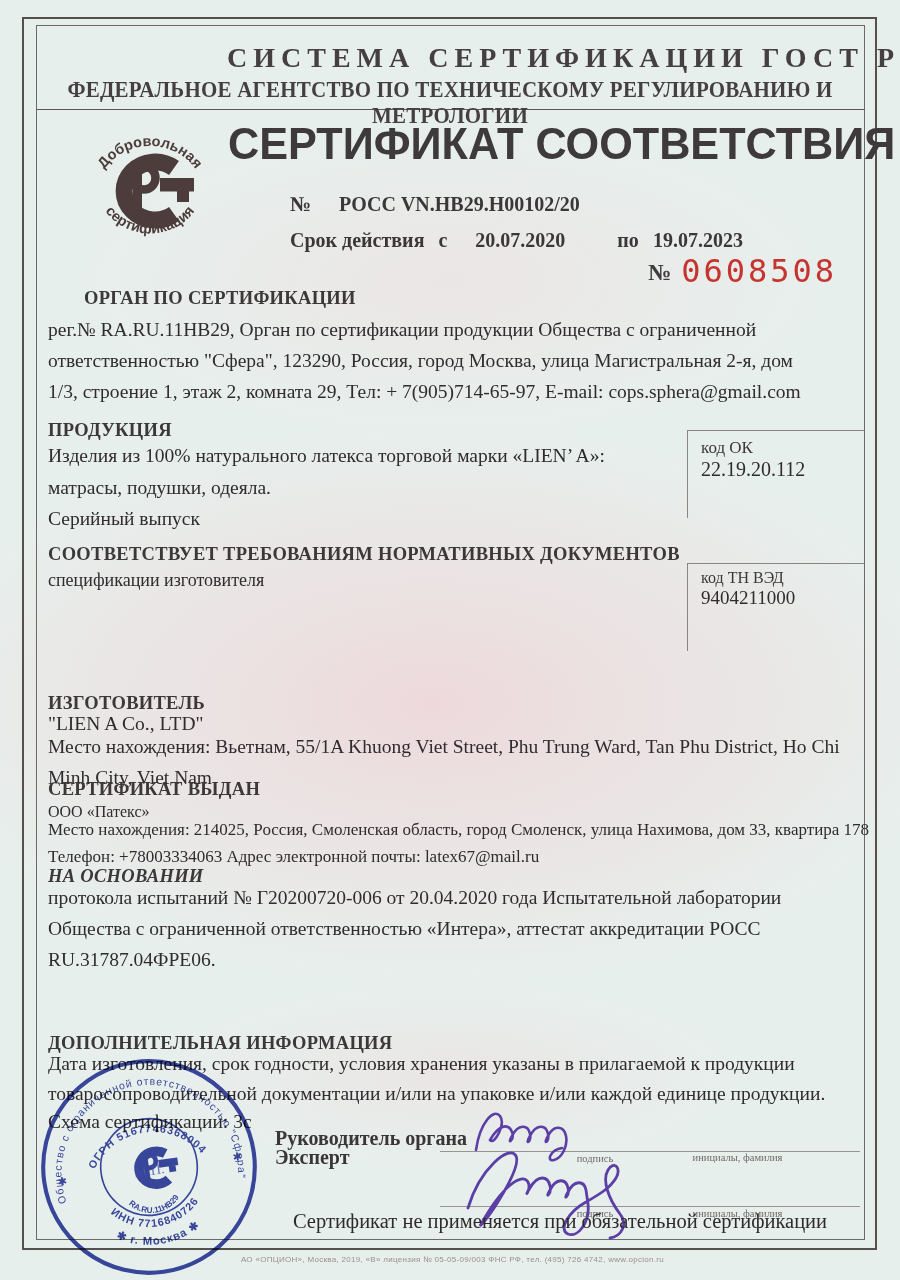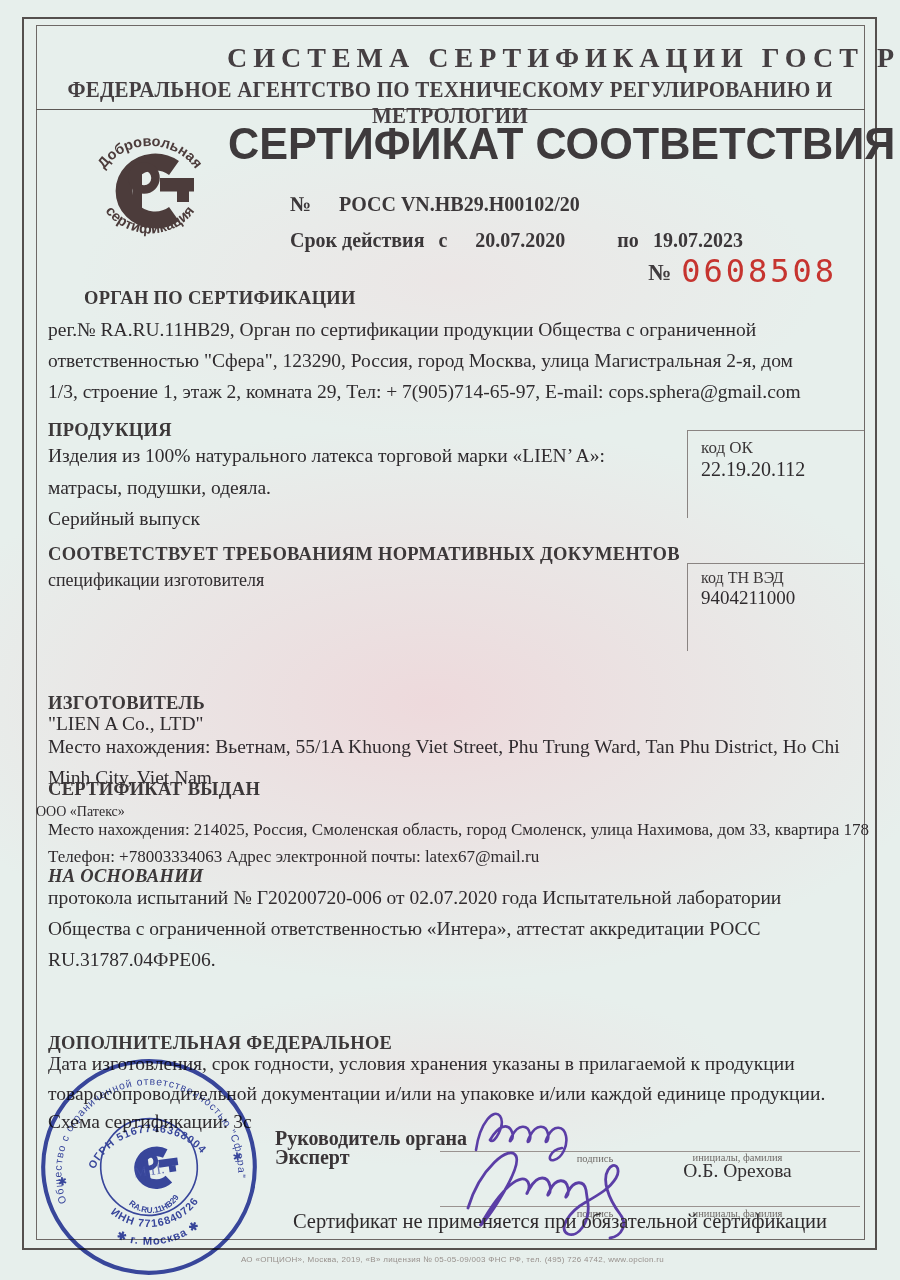--- a/index.html
+++ b/index.html
@@ -114,42 +114,41 @@
   <div class="code-box" style="top:563px; padding-top:5px;">
     <div class="lbl" style="font-size:16px;">код ТН ВЭД</div>
     <div class="val" style="font-size:19px;">9404211000</div>
   </div>
 
   <div class="sec-h" style="left:48px; top:693px;">ИЗГОТОВИТЕЛЬ</div>
   <div class="sec-t" style="left:48px; top:709px; width:820px; line-height:30px;">"LIEN A Co., LTD"</div>
   <div class="sec-t" style="left:48px; top:731px; width:820px;">Место нахождения: Вьетнам, 55/1A Khuong Viet Street, Phu Trung Ward, Tan Phu District, Ho Chi Minh City, Viet Nam</div>
 
   <div class="sec-h" style="left:48px; top:779px;">СЕРТИФИКАТ ВЫДАН</div>
-  <div class="sec-t" style="left:36px; top:796px; width:820px; font-size:14px;">ООО «Патекс»</div>
+  <div class="sec-t" style="left:48px; top:796px; width:820px; font-size:16px;">ООО «Патекс»</div>
   <div class="sec-t" style="left:48px; top:817px; width:830px; font-size:17px; line-height:26px;">Место нахождения: 214025, Россия, Смоленская область, город Смоленск, улица Нахимова, дом 33, квартира 178</div>
   <div class="sec-t" style="left:48px; top:841px; width:830px; font-size:17px;">Телефон: +78003334063 Адрес электронной почты: latex67@mail.ru</div>
 
   <div class="sec-h" style="left:48px; top:866px;font-style:italic;">НА ОСНОВАНИИ</div>
-  <div class="sec-t" style="left:48px; top:882px; width:740px;">протокола испытаний № Г20200720-006 от 02.07.2020 года Испытательной лаборатории Общества с ограниченной ответственностью «Интера», аттестат аккредитации РОСС RU.31787.04ФРЕ06.</div>
-
-  <div class="sec-h" style="left:48px; top:1033px;">ДОПОЛНИТЕЛЬНАЯ ФЕДЕРАЛЬНОЕ</div>
+  <div class="sec-t" style="left:48px; top:882px; width:740px;">протокола испытаний № Г20200720-006 от 20.04.2020 года Испытательной лаборатории Общества с ограниченной ответственностью «Интера», аттестат аккредитации РОСС RU.31787.04ФРЕ06.</div>
+
+  <div class="sec-h" style="left:48px; top:1033px;">ДОПОЛНИТЕЛЬНАЯ ИНФОРМАЦИЯ</div>
   <div class="sec-t" style="left:48px; top:1049px; width:800px; line-height:30px;">Дата изготовления, срок годности, условия хранения указаны в прилагаемой к продукции товаросопроводительной документации и/или на упаковке и/или каждой единице продукции.</div>
   <div class="sec-t" style="left:48px; top:1106px; width:500px;">Схема сертификации: 3с</div>
 
   <div class="sig-role" style="top:1127px;">Руководитель органа</div>
   <div class="sig-role" style="top:1146px;">Эксперт</div>
 
   <div class="sig-line" style="left:440px; top:1151px; width:310px;"></div>
   <div class="sig-cap" style="left:440px; top:1153px; width:310px;">подпись</div>
   <div class="sig-line" style="left:440px; top:1206px; width:310px;"></div>
   <div class="sig-cap" style="left:440px; top:1208px; width:310px;">подпись</div>
 
   <div class="sig-line" style="left:615px; top:1151px; width:245px;"></div>
   <div class="sig-cap" style="left:615px; top:1152px; width:245px;">инициалы, фамилия</div>
-  <div class="sig-name" style="left:615px; top:1160px; width:245px;">О.Б. Орехова</div>
   <div class="sig-line" style="left:615px; top:1206px; width:245px;"></div>
   <div class="sig-cap" style="left:615px; top:1208px; width:245px;">инициалы, фамилия</div>
 
   <svg class="signature-svg" style="left:470px; top:1100px;" width="190" height="70" viewBox="0 0 190 70">
     <path d="M6,50 C10,22 24,8 30,16 C36,24 24,46 20,40 C28,26 38,22 42,32 C45,40 36,46 42,36 C48,24 58,24 60,34 C62,42 54,46 60,36 C66,24 76,24 78,34 C80,42 72,46 78,36 C84,24 94,26 96,36 C98,46 92,58 84,60 C76,62 80,50 92,48" fill="none" stroke="#5b3ea6" stroke-width="2.6" stroke-linecap="round"></path>
   </svg>
   <svg class="signature-svg" style="left:450px; top:1138px;" width="240" height="110" viewBox="0 0 240 110">
     <path d="M18,70 C30,30 60,6 66,18 C72,30 40,78 30,88 C52,48 72,34 78,44 C82,52 72,62 80,50 C88,36 98,38 100,48 C102,56 94,62 100,52 C106,40 116,40 118,50 C120,58 112,64 118,54 C124,42 134,42 136,52 L138,66 C140,84 128,100 118,96 C108,92 118,74 136,64 C150,56 160,50 166,40 C172,30 164,22 158,32 C152,42 158,60 170,76 C178,86 172,98 160,100" fill="none" stroke="#5b3ea6" stroke-width="2.8" stroke-linecap="round"></path>
   </svg>
 

